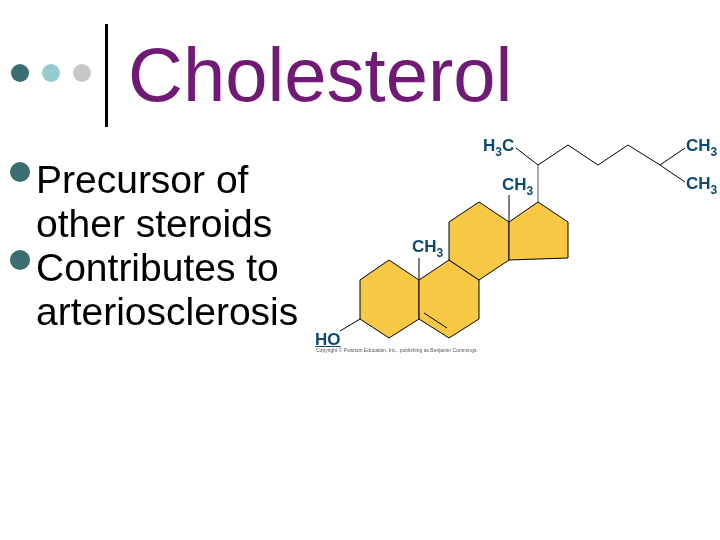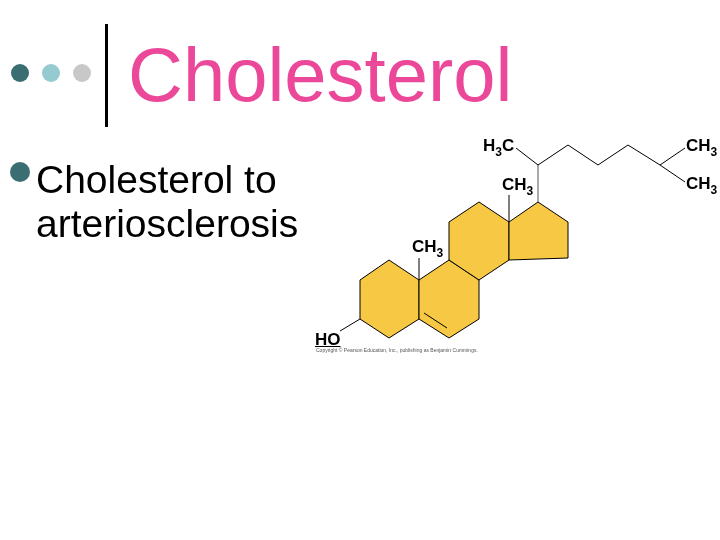--- a/index.html
+++ b/index.html
@@ -1,40 +1,44 @@
 <!DOCTYPE html>
 <html><head>
 <meta charset="utf-8">
 <style>
   html, body { margin: 0; padding: 0; }
   body { width: 720px; height: 540px; background: #ffffff; position: relative; overflow: hidden; font-family: "Liberation Sans", sans-serif; }
   .dot { position: absolute; width: 18px; height: 18px; border-radius: 50%; top: 64px; }
   .divider { position: absolute; left: 105px; top: 24px; width: 3px; height: 103px; background: #000; }
-  .title { position: absolute; left: 128px; top: 30px; font-size: 76px; line-height: 90px; color: #ec4899; letter-spacing: 0px; }
+  .title { position: absolute; left: 128px; top: 30px; font-size: 76px; line-height: 90px; color: #701a75; letter-spacing: 0px; }
   .bullets { position: absolute; left: 10px; top: 158px; width: 330px; }
   .bullet { position: relative; padding-left: 26px; font-size: 39px; line-height: 44px; color: #000; margin-bottom: 0px; }
   .bullet .bdot { position: absolute; left: 0px; top: 4px; width: 20px; height: 20px; border-radius: 50%; background: #3b6e72; }
   .molecule { position: absolute; left: 300px; top: 120px; width: 420px; height: 250px; }
   .copyright { position: absolute; left: 316px; top: 347px; font-size: 5px; color: #555; white-space: nowrap; }
-  .lbl { position: absolute; font-weight: bold; font-size: 17px; color: #000000; font-family: "Liberation Sans", sans-serif; }
+  .lbl { position: absolute; font-weight: bold; font-size: 17px; color: #0c4a6e; font-family: "Liberation Sans", sans-serif; }
   .lbl sub { font-size: 12px; vertical-align: -5px; }
 </style>
 </head>
 <body>
 
 <div class="dot" style="left:11px;background:#3b6e72;"></div>
 <div class="dot" style="left:42px;background:#95cbd0;"></div>
 <div class="dot" style="left:73px;background:#c8c8c8;"></div>
 <div class="divider"></div>
 <div class="title">Cholesterol</div>
 
 <div class="bullets">
+  <div class="bullet" style="width:280px;">
+    <span class="bdot"></span>
+    <span>Precursor of other steroids</span>
+  </div>
   <div class="bullet" style="width:300px;">
     <span class="bdot"></span>
-    <span>Cholesterol to arteriosclerosis</span>
+    <span>Contributes to arteriosclerosis</span>
   </div>
 </div>
 
 <div class="molecule">
   <svg width="420" height="250" viewBox="0 0 420 250">
     <g stroke="#000" stroke-width="1" fill="#f7c843">
 
       <polygon points="89,140 119,160 119,199 89,218 60,199 60,160"></polygon>
 
       <polygon points="119,160 149,140 179,160 179,199 149,218 119,199"></polygon>

